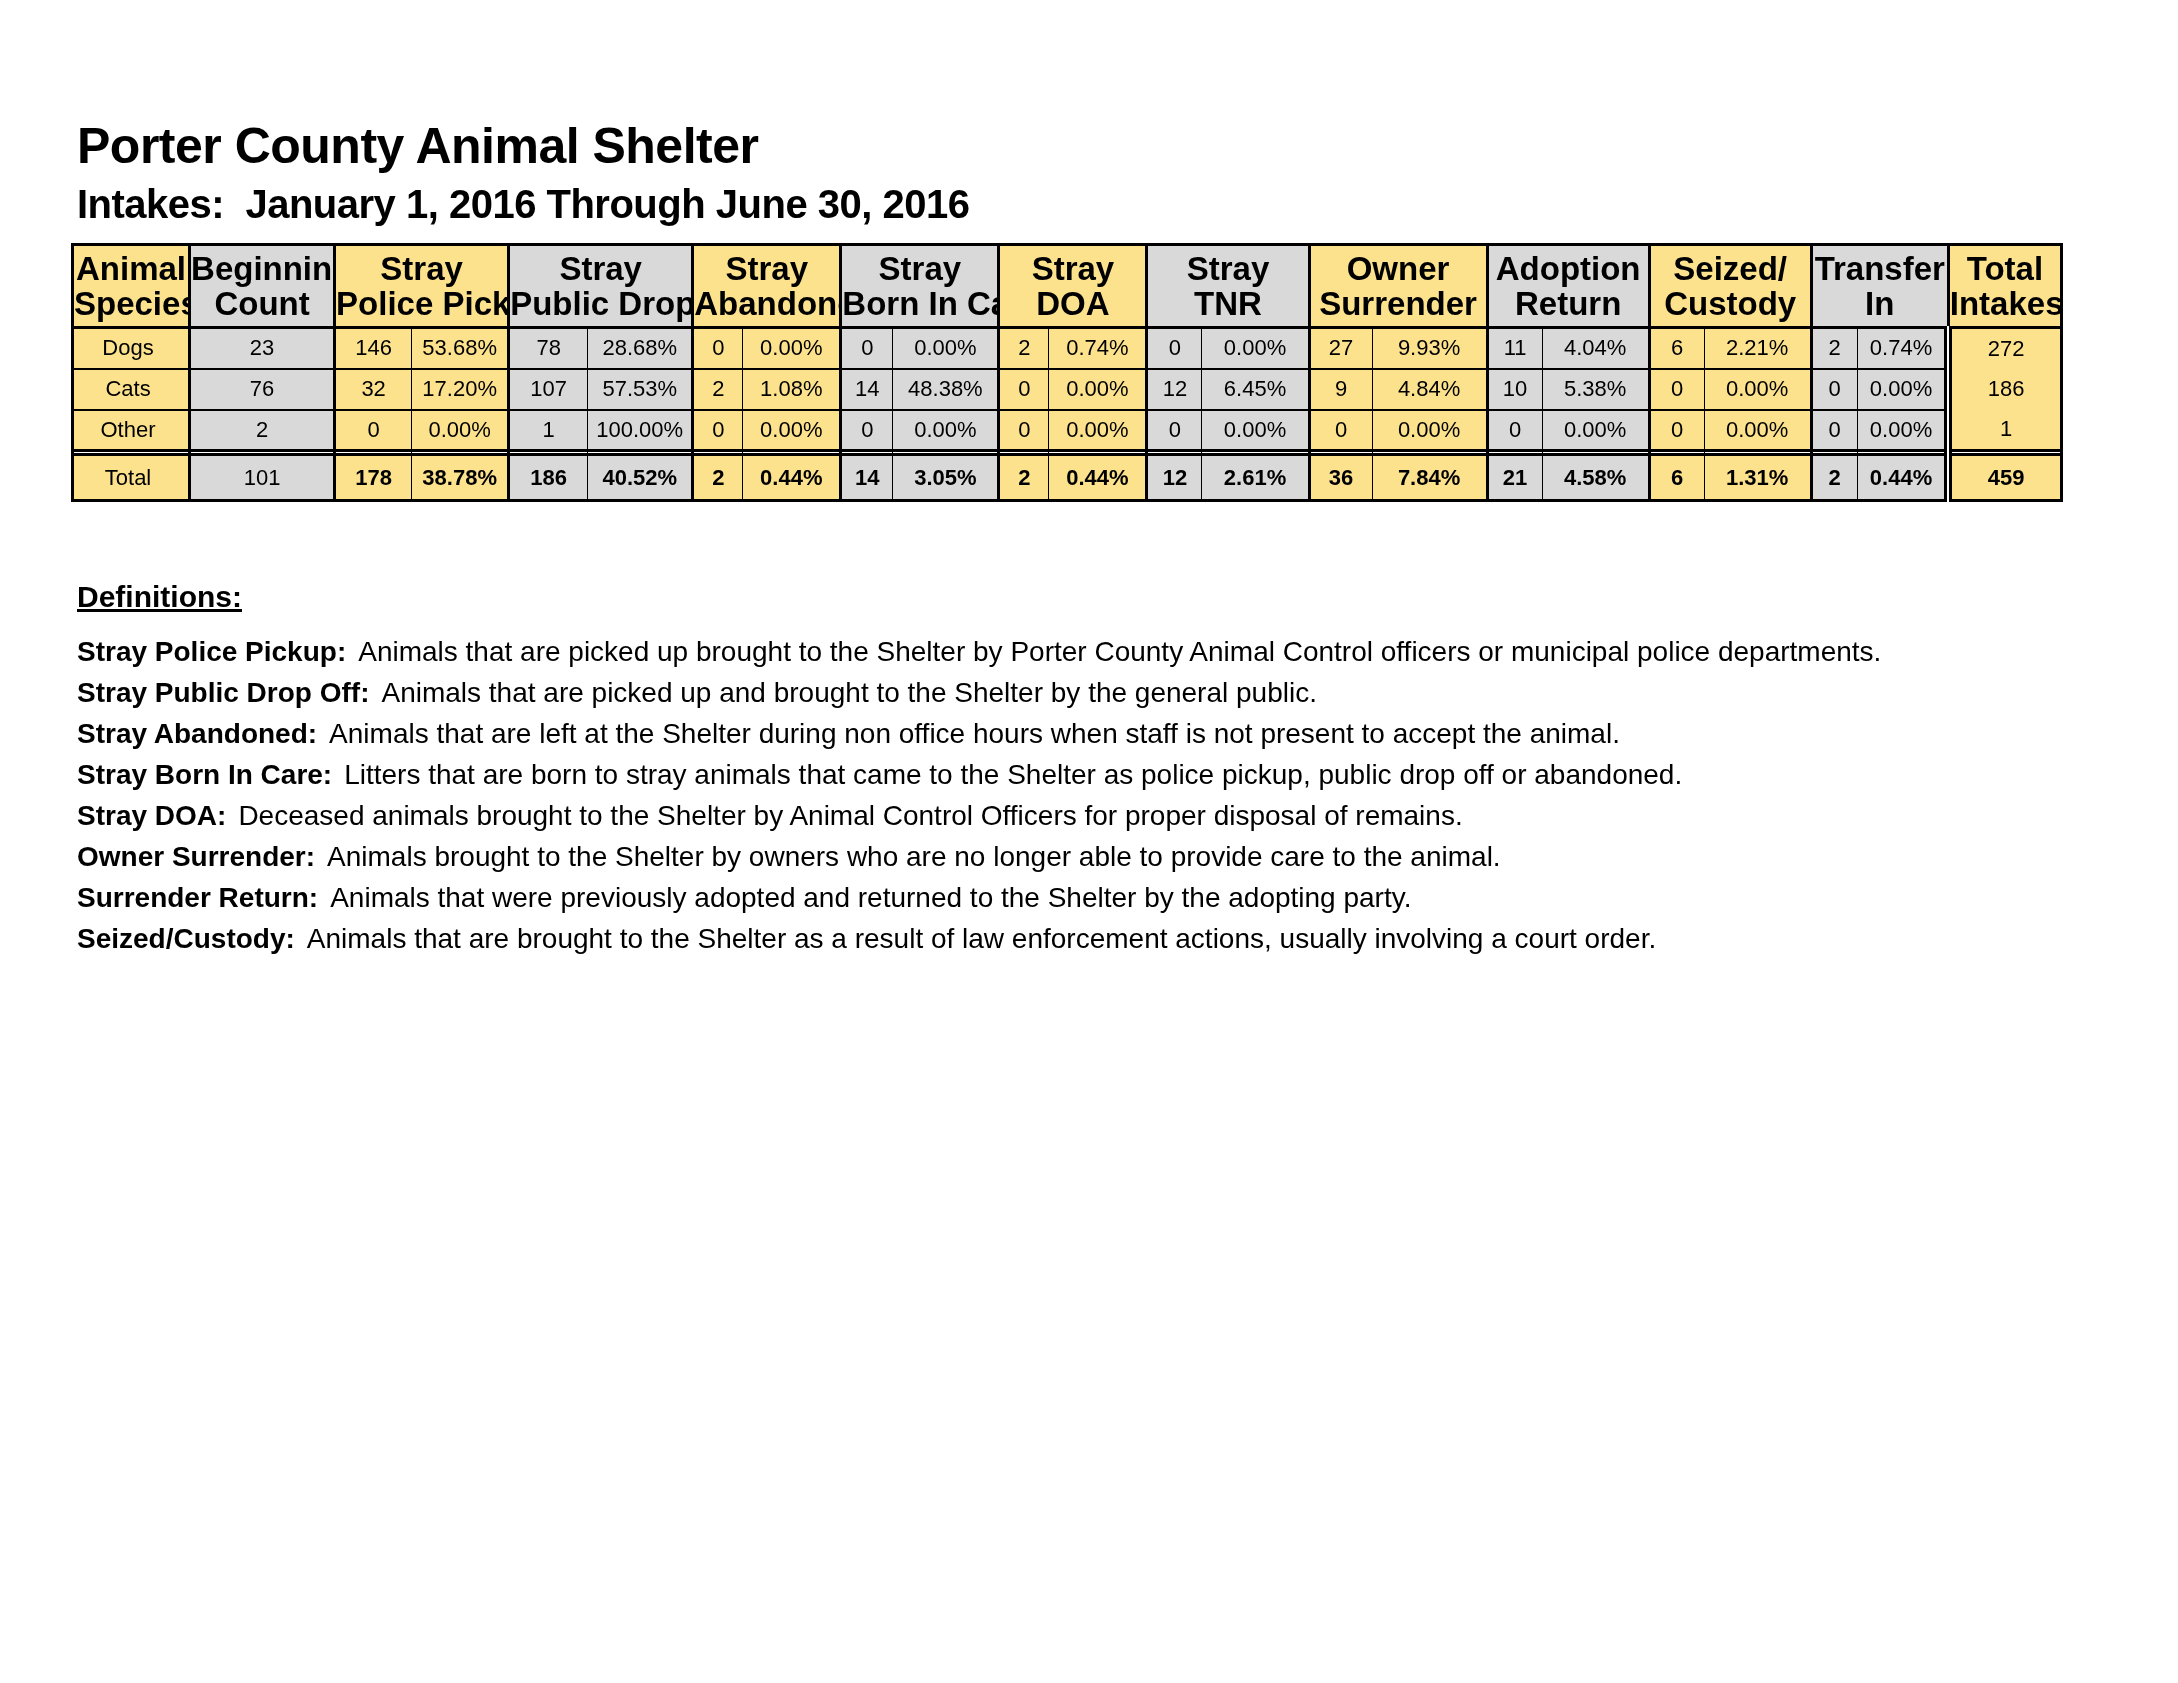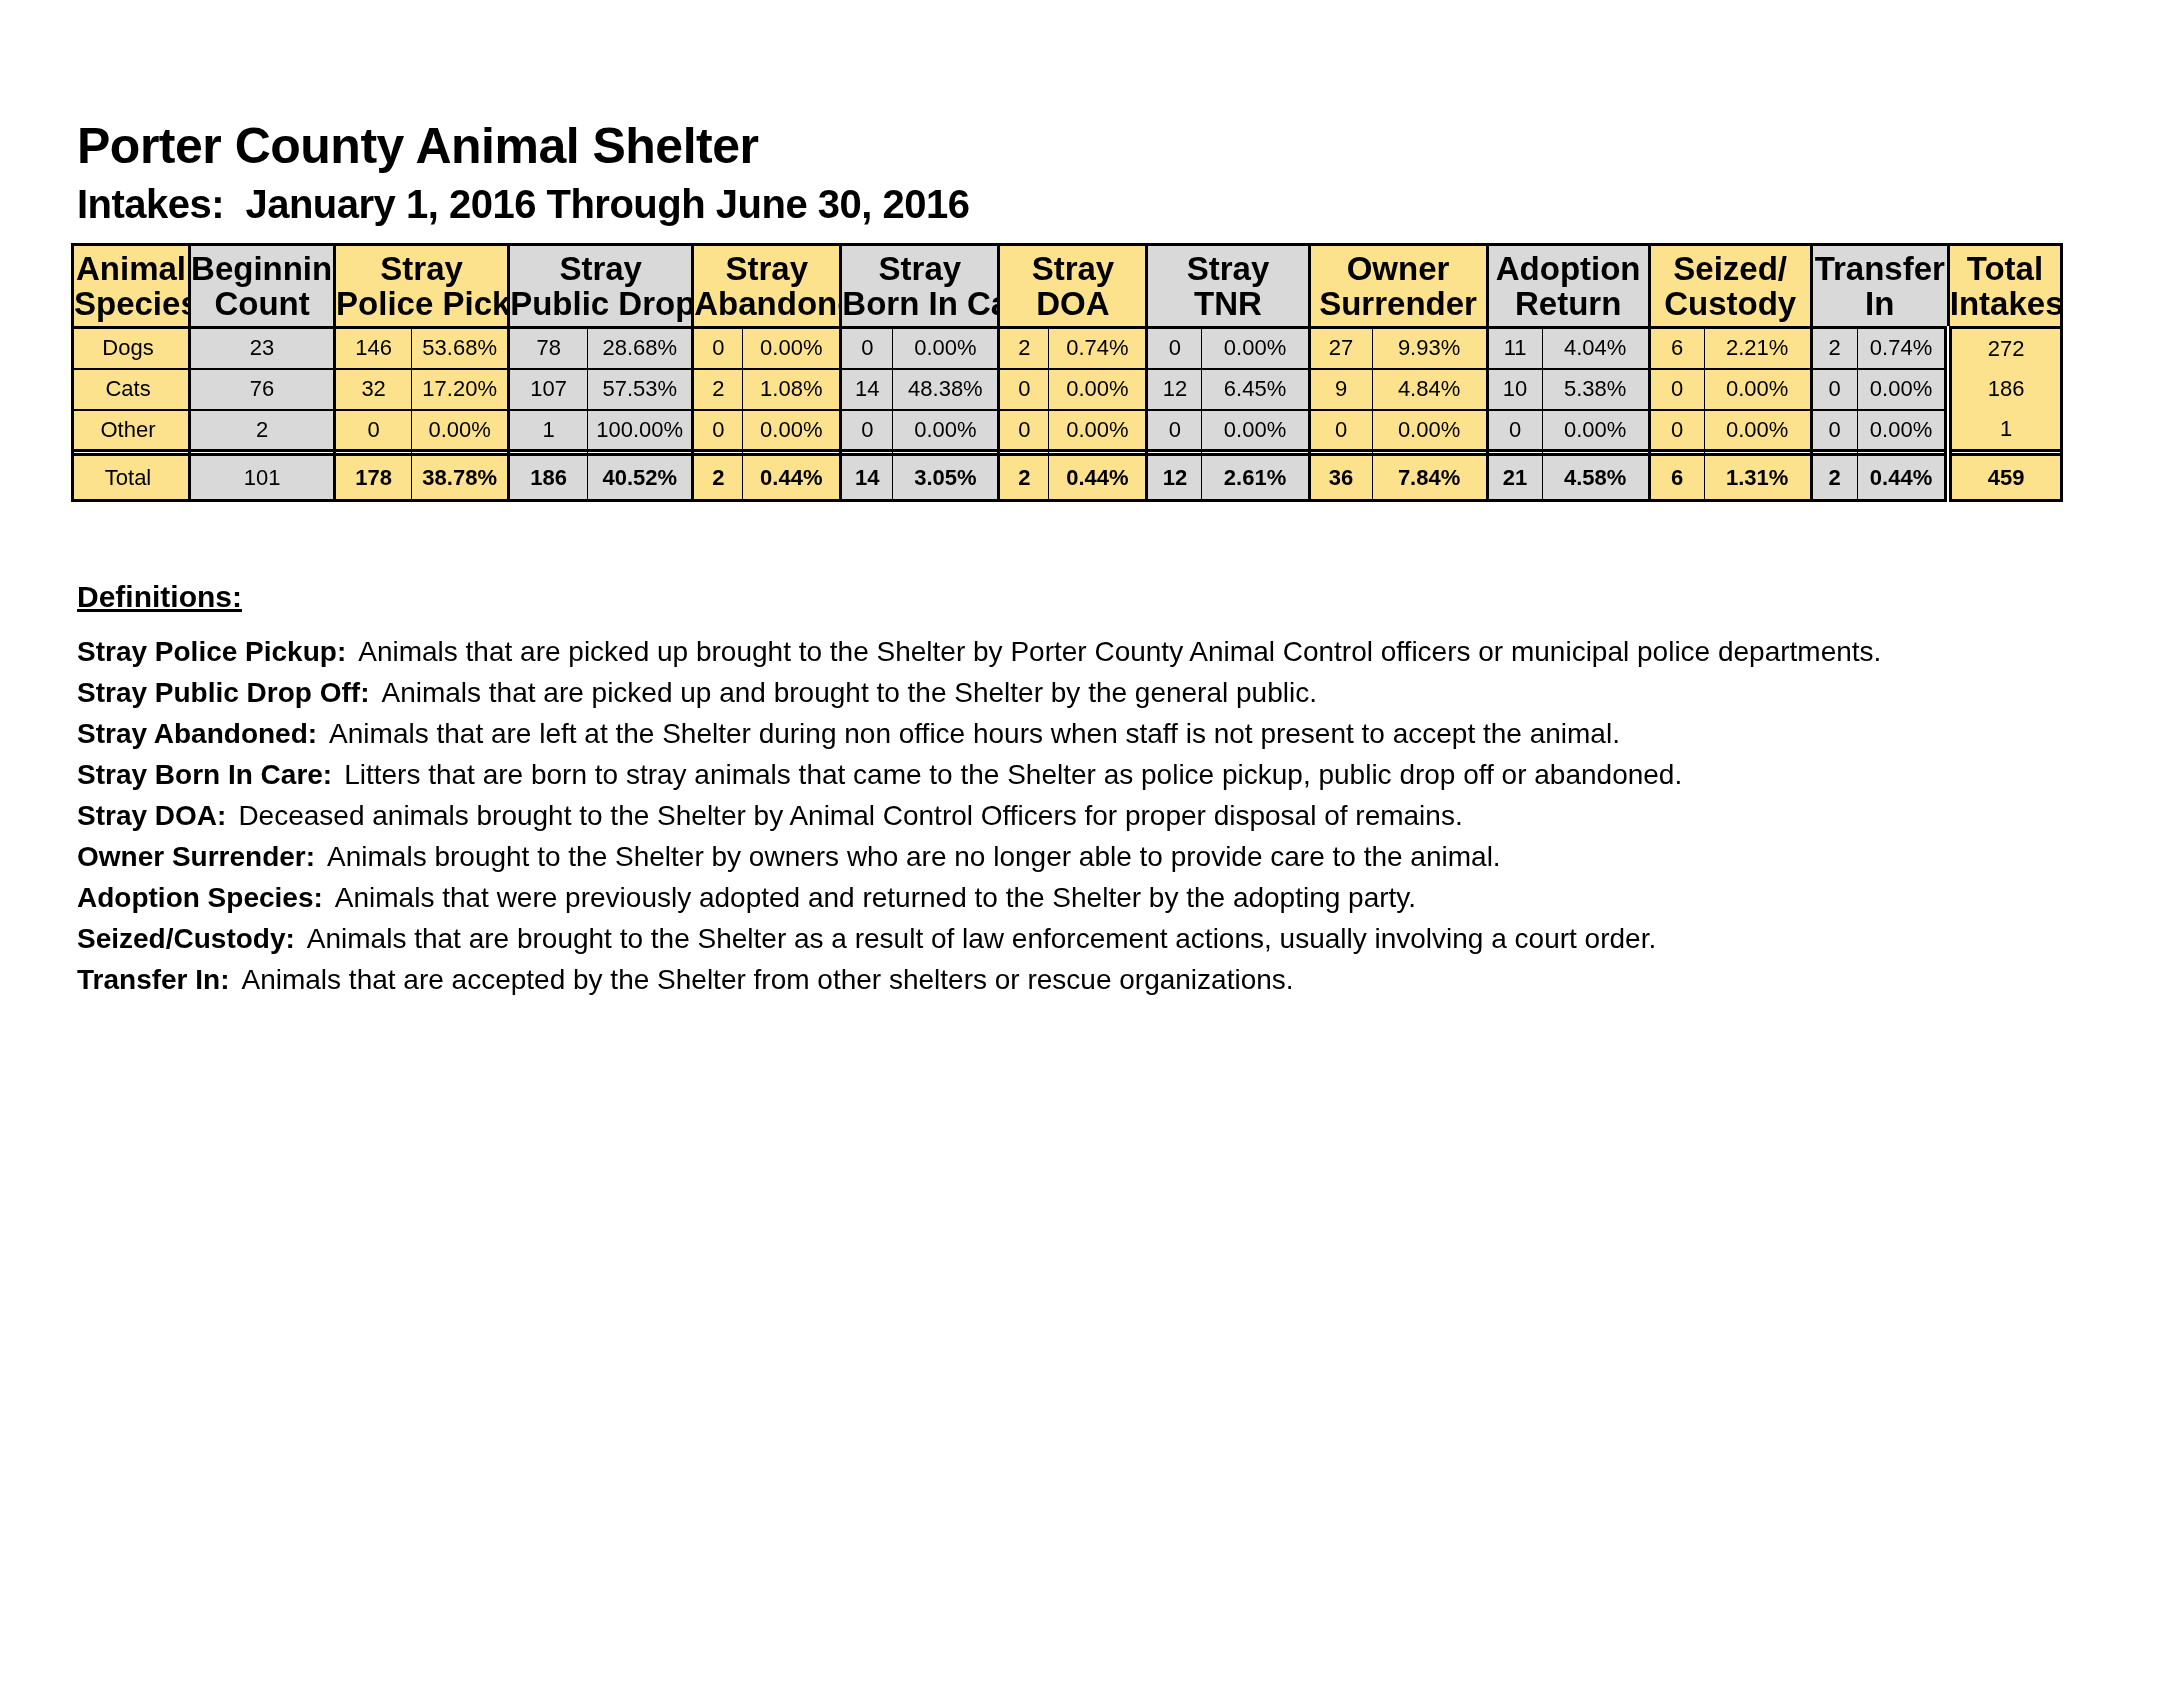--- a/index.html
+++ b/index.html
@@ -297,18 +297,17 @@
   </table>
 
   <section class="definitions">
     <h3 class="def-heading">Definitions:</h3>
     <p class="def-line"><span class="term">Stray Police Pickup:</span><span class="def-text">Animals that are picked up brought to the Shelter by Porter County Animal Control officers or municipal police departments.</span></p>
     <p class="def-line"><span class="term">Stray Public Drop Off:</span><span class="def-text">Animals that are picked up and brought to the Shelter by the general public.</span></p>
     <p class="def-line"><span class="term">Stray Abandoned:</span><span class="def-text">Animals that are left at the Shelter during non office hours when staff is not present to accept the animal.</span></p>
     <p class="def-line"><span class="term">Stray Born In Care:</span><span class="def-text">Litters that are born to stray animals that came to the Shelter as police pickup, public drop off or abandoned.</span></p>
     <p class="def-line"><span class="term">Stray DOA:</span><span class="def-text">Deceased animals brought to the Shelter by Animal Control Officers for proper disposal of remains.</span></p>
     <p class="def-line"><span class="term">Owner Surrender:</span><span class="def-text">Animals brought to the Shelter by owners who are no longer able to provide care to the animal.</span></p>
-    <p class="def-line"><span class="term">Adoption Species:</span><span class="def-text">Animals that were previously adopted and returned to the Shelter by the adopting party.</span></p>
+    <p class="def-line"><span class="term">Surrender Return:</span><span class="def-text">Animals that were previously adopted and returned to the Shelter by the adopting party.</span></p>
     <p class="def-line"><span class="term">Seized/Custody:</span><span class="def-text">Animals that are brought to the Shelter as a result of law enforcement actions, usually involving a court order.</span></p>
-    <p class="def-line"><span class="term">Transfer In:</span><span class="def-text">Animals that are accepted by the Shelter from other shelters or rescue organizations.</span></p>
   </section>
 </div>
 
 
 </body></html>

